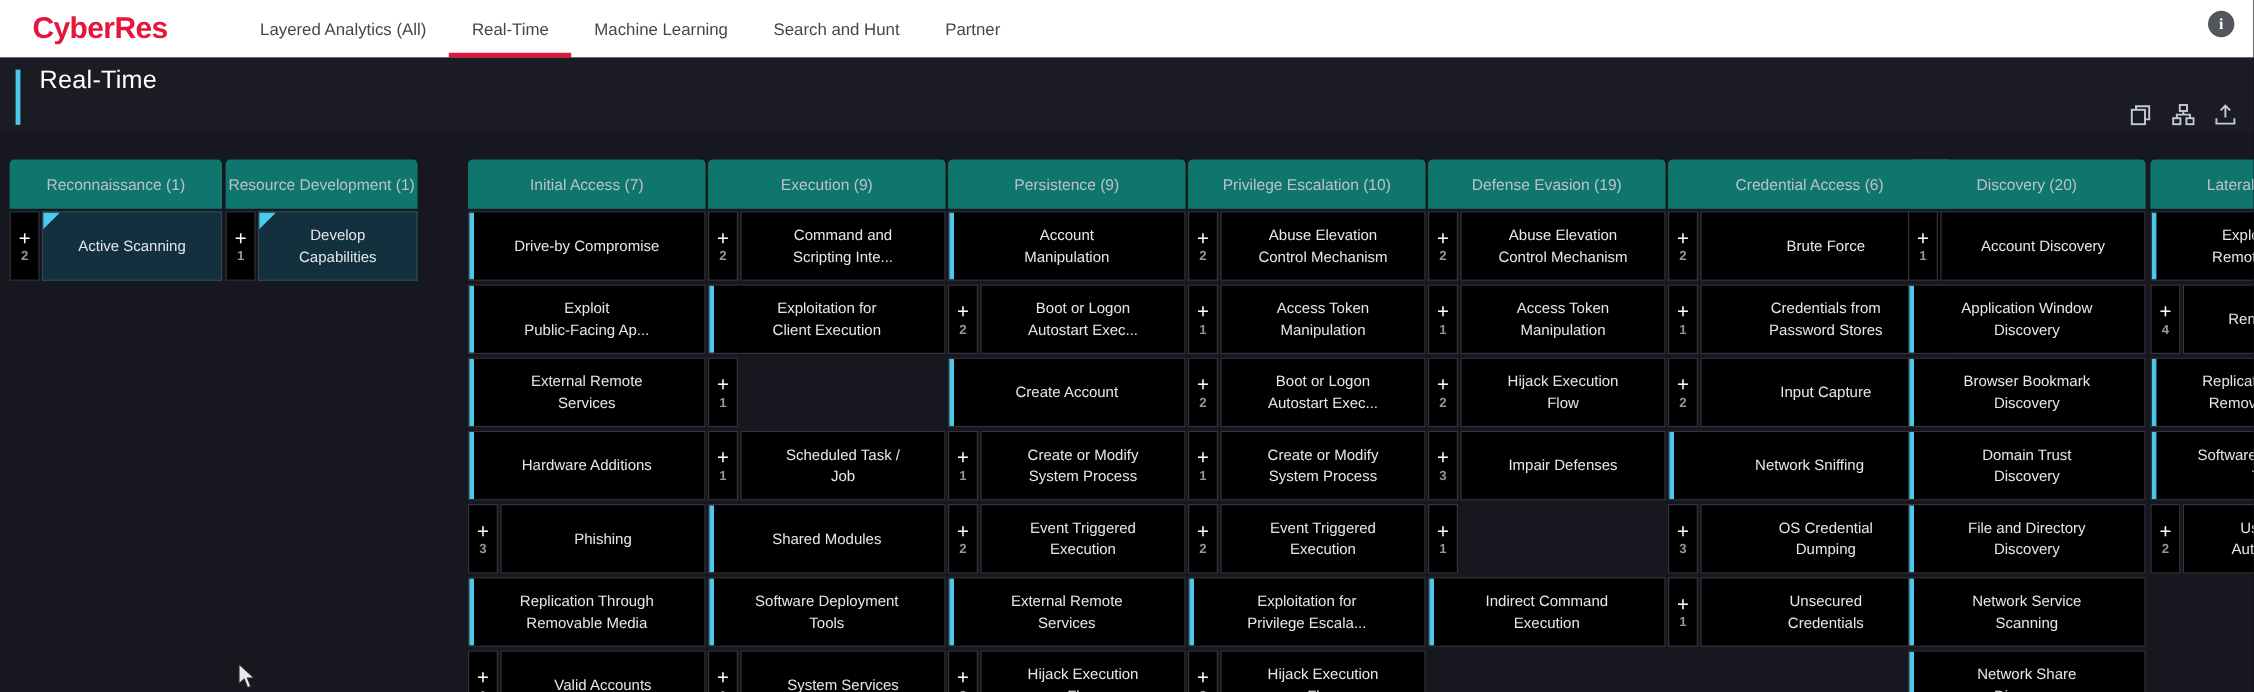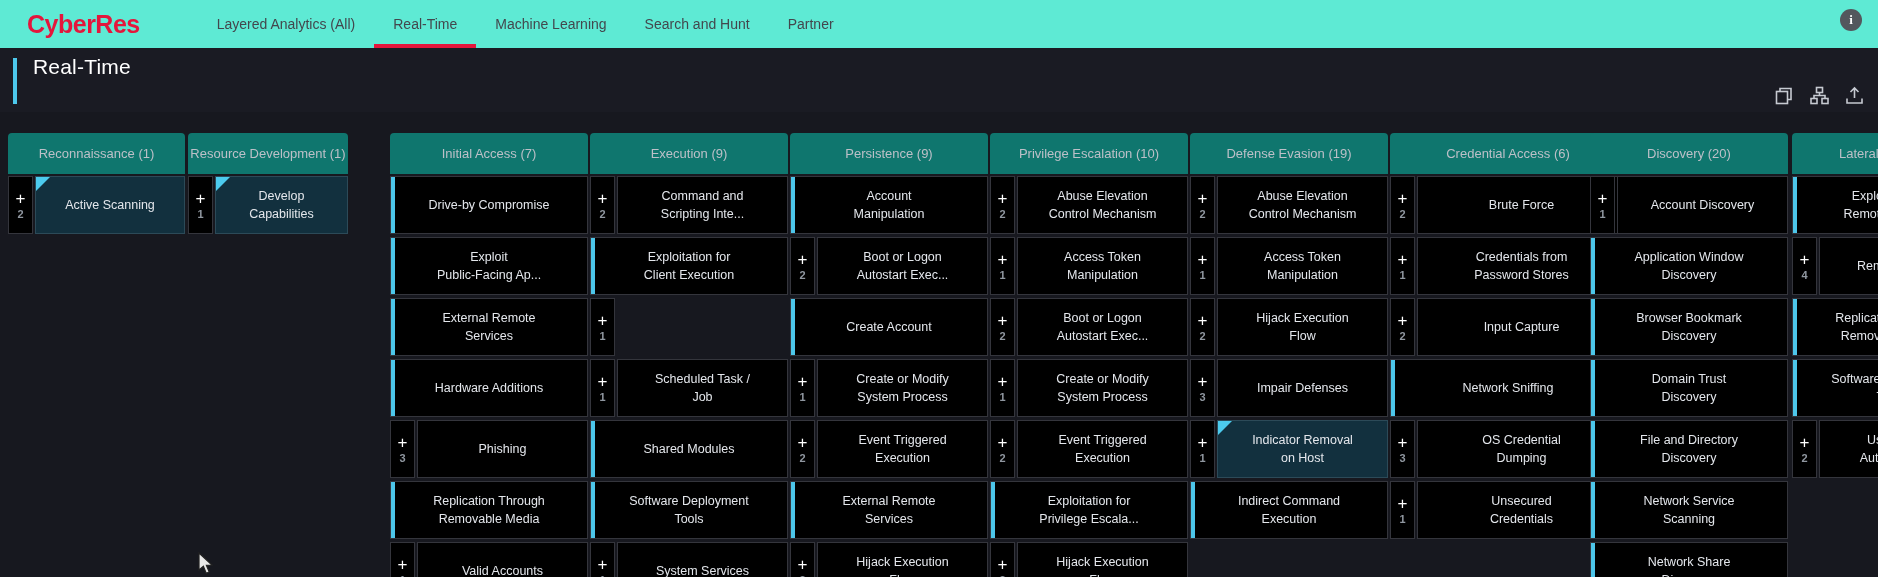--- a/index.html
+++ b/index.html
@@ -1,20 +1,20 @@
 <!DOCTYPE html>
 <html><head>
 <meta charset="utf-8">
 <style>
   * { margin:0; padding:0; box-sizing:border-box; }
   html,body { width:1878px; height:577px; overflow:hidden; background:#17181f;
     font-family:"Liberation Sans", sans-serif; }
 
   
-  .topnav { position:relative; height:48px; background:#5eead4; display:flex; align-items:center; }
+  .topnav { position:relative; height:48px; background:#ffffff; display:flex; align-items:center; }
   .logo { margin-left:27px; font-size:25px; font-weight:800; letter-spacing:-0.5px; color:#e4163c; }
   .nav-items { display:flex; margin-left:58px; height:100%; }
   .nav-item { position:relative; display:flex; align-items:center; padding:0 19px; font-size:14px;
     color:#43474d; cursor:pointer; white-space:nowrap; }
   .nav-item.active::after { content:""; position:absolute; left:0; right:0; bottom:0; height:4px; background:#e4163c; }
   .info-btn { position:absolute; right:16px; top:9px; width:22px; height:22px; border-radius:50%;
     background:#53575d; color:#ffffff; font-size:13px; font-weight:700; display:flex;
     align-items:center; justify-content:center; font-family:"Liberation Serif", serif; }
 
   
@@ -383,25 +383,20 @@
         </div>
         <div class="cellbody">
           <div>Impair Defenses</div>
         </div>
       </div>
       <div class="row">
         <div class="expander">
           <span class="plus">+</span>
           <span class="num">1</span>
         </div>
-        <div class="cellbody selected">
-          <span class="fold"></span>
-          <div>Indicator Removal</div>
-          <div>on Host</div>
-        </div>
       </div>
       <div class="row">
         <div class="cellbody bar">
           <div>Indirect Command</div>
           <div>Execution</div>
         </div>
       </div>
     </div>
     <div class="col" style="left: 1390px; width: 236px;">
       <div class="col-header">Credential Access (6)</div>

